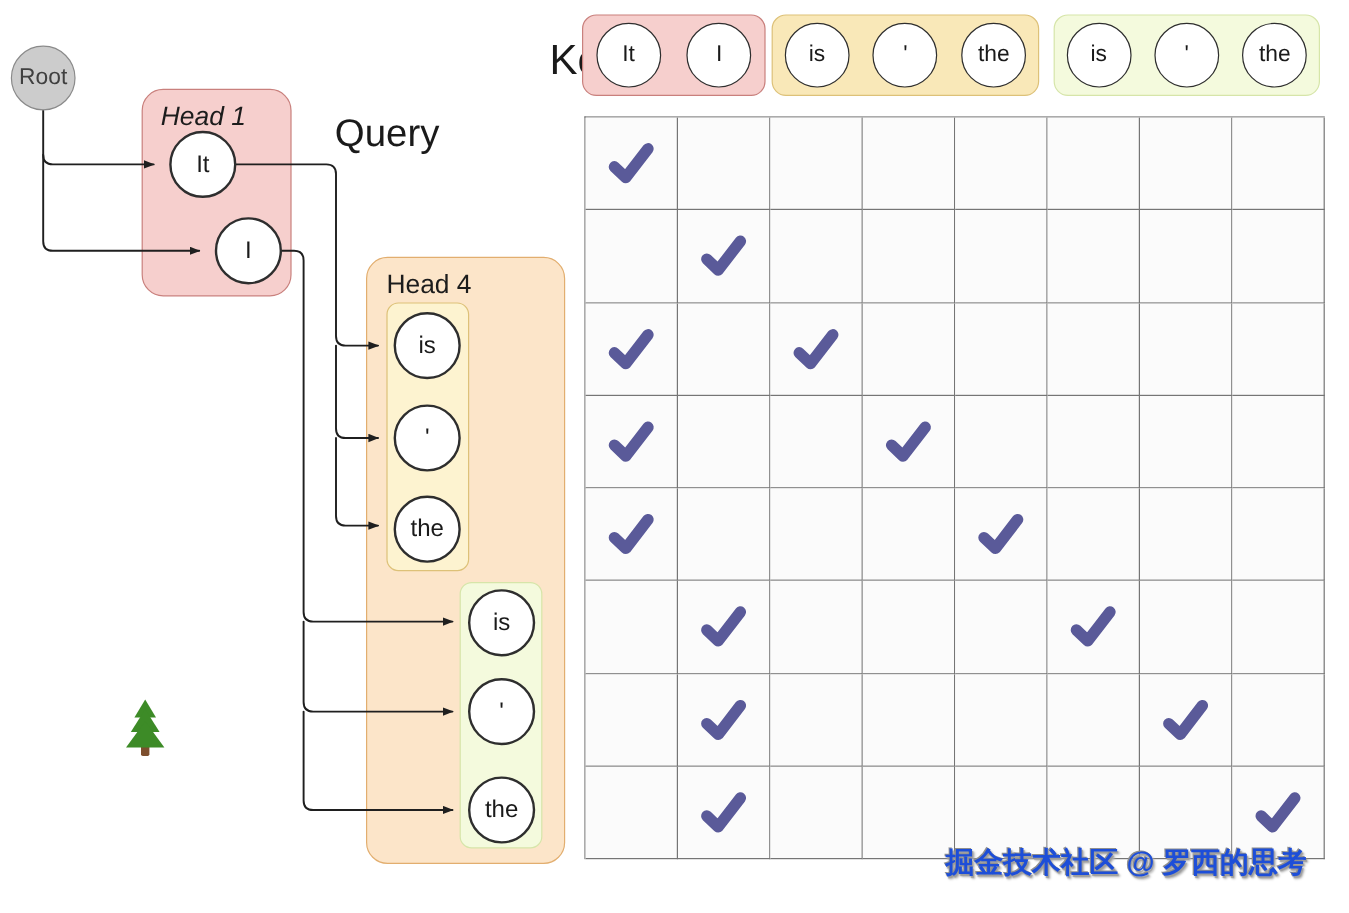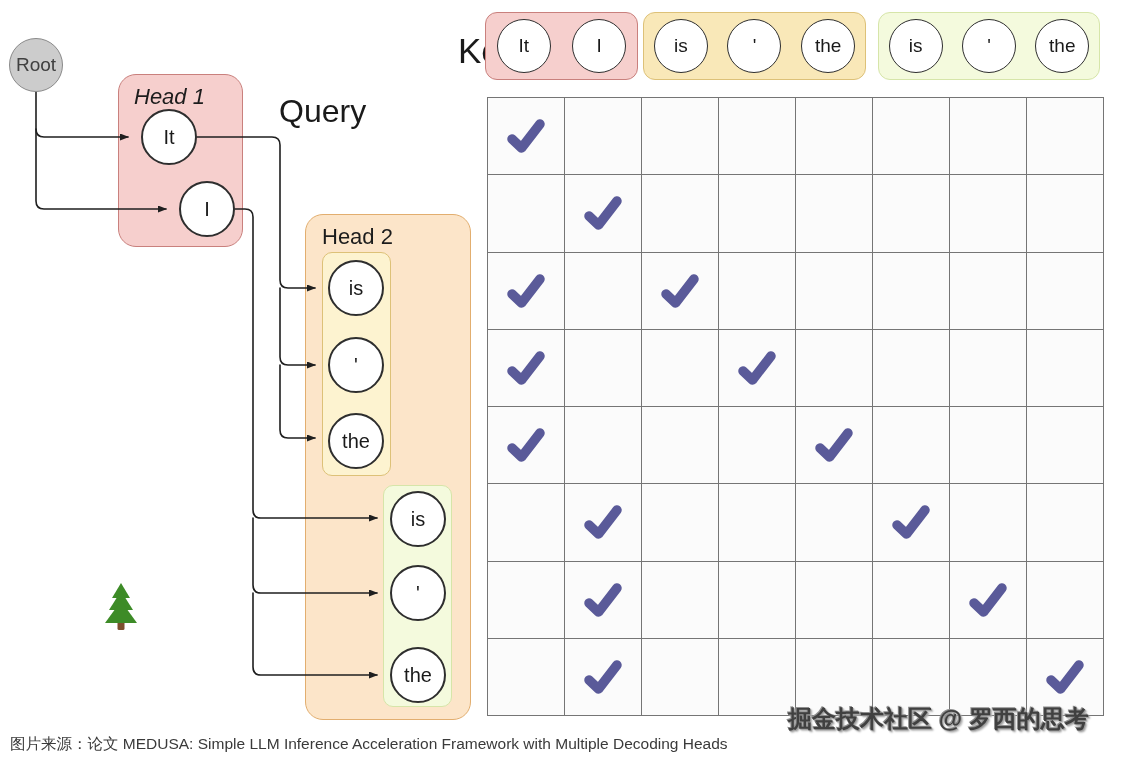--- a/index.html
+++ b/index.html
@@ -32,42 +32,42 @@
   .keybox .knode{width:54px;height:54px;border-radius:50%;background:#fff;
     border:1.8px solid var(--node_stroke);display:flex;align-items:center;justify-content:center;
     font-size:19px;box-sizing:border-box;}
   .kb-pink{left:485px;width:153px;background:var(--pink_fill);border:1.5px solid var(--pink_stroke);}
   .kb-yellow{left:643px;width:223px;background:var(--keyyellow_fill);border:1.5px solid var(--yellow_stroke);}
   .kb-green{left:878px;width:222px;background:var(--green_fill);border:1.5px solid var(--green_stroke);}
   
   .query-label{left:279px;top:93px;font-size:32px;font-weight:normal;}
   .treemask-label{left:33px;top:638px;font-size:34px;font-weight:bold;letter-spacing:1px;}
   .caption{left:10px;top:734px;font-size:15.5px;color:#3a3a3a;white-space:nowrap;}
-  .watermark{left:788px;top:703px;font-size:24px;font-weight:bold;color:#404040;white-space:nowrap;
+  .watermark{left:788px;top:703px;font-size:24px;font-weight:bold;color:#1d4ed8;white-space:nowrap;
     text-shadow:-1px -1px 0 #8f8f8f,1px 1px 1px #9b9b9b,2px 2px 2px #b5b5b5;z-index:6;}
   
   .grid{left:487px;top:97px;width:616px;height:618px;display:grid;
     grid-template-columns:repeat(8,1fr);grid-template-rows:repeat(8,1fr);
     border-top:1px solid var(--grid_line);border-left:1px solid var(--grid_line);z-index:1;}
   .cell{border-right:1px solid var(--grid_line);border-bottom:1px solid var(--grid_line);
     background:var(--cell_fill);display:flex;align-items:center;justify-content:center;}
   .check{width:46px;height:42px;}
   
   .connectors{left:0;top:0;width:1124px;height:761px;z-index:3;pointer-events:none;}
 </style>
 </head>
 <body>
 
 <div id="canvas">
 
   <div class="groupbox head1-box"></div>
   <div class="box-label" style="left:134px;top:84px;font-style:italic;">Head 1</div>
 
   <div class="groupbox head2-box"></div>
-  <div class="box-label" style="left:322px;top:224px;">Head 2</div>
+  <div class="box-label" style="left:322px;top:224px;">Head 4</div>
 
   <div class="groupbox sub-yellow"></div>
   <div class="groupbox sub-green"></div>
 
   <svg class="abs connectors" viewBox="0 0 1124 761">
     <defs>
       <marker id="ah" markerWidth="9" markerHeight="8" refX="8" refY="3.5" orient="auto" markerUnits="userSpaceOnUse">
         <path d="M0,0 L9,3.5 L0,7 Z" fill="#1f1f1f"></path>
       </marker>
     </defs>
@@ -236,16 +236,15 @@
       </div>
     </div>
 
   <svg class="abs" style="left:103px;top:582px;z-index:4;" width="36" height="50" viewBox="0 0 36 50">
     <rect x="14.5" y="39" width="7" height="9" rx="1.5" fill="var(--tree_trunk)"></rect>
     <polygon points="18,1 27,16 9,16" fill="var(--tree_green)"></polygon>
     <polygon points="18,9 30,28 6,28" fill="var(--tree_green)"></polygon>
     <polygon points="18,19 34,41 2,41" fill="var(--tree_green)"></polygon>
   </svg>
 
-  <div class="abs caption">图片来源：论文 MEDUSA: Simple LLM Inference Acceleration Framework with Multiple Decoding Heads</div>
   <div class="abs watermark">掘金技术社区 @ 罗西的思考</div>
 
 </div>
 
 </body></html>

